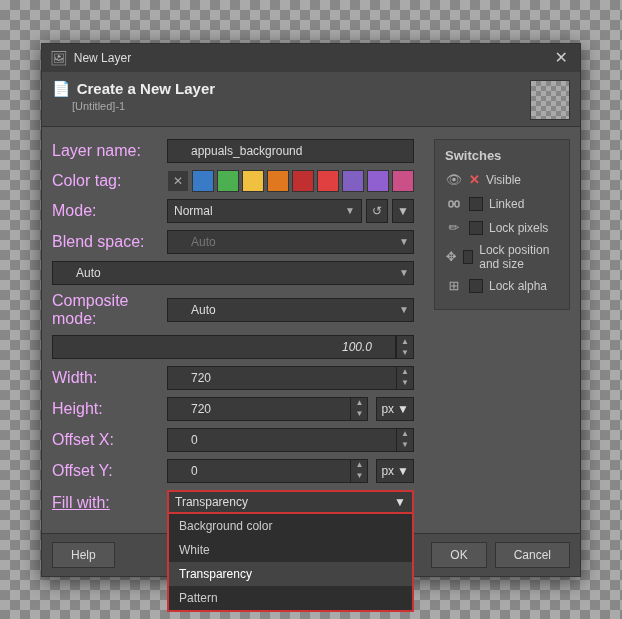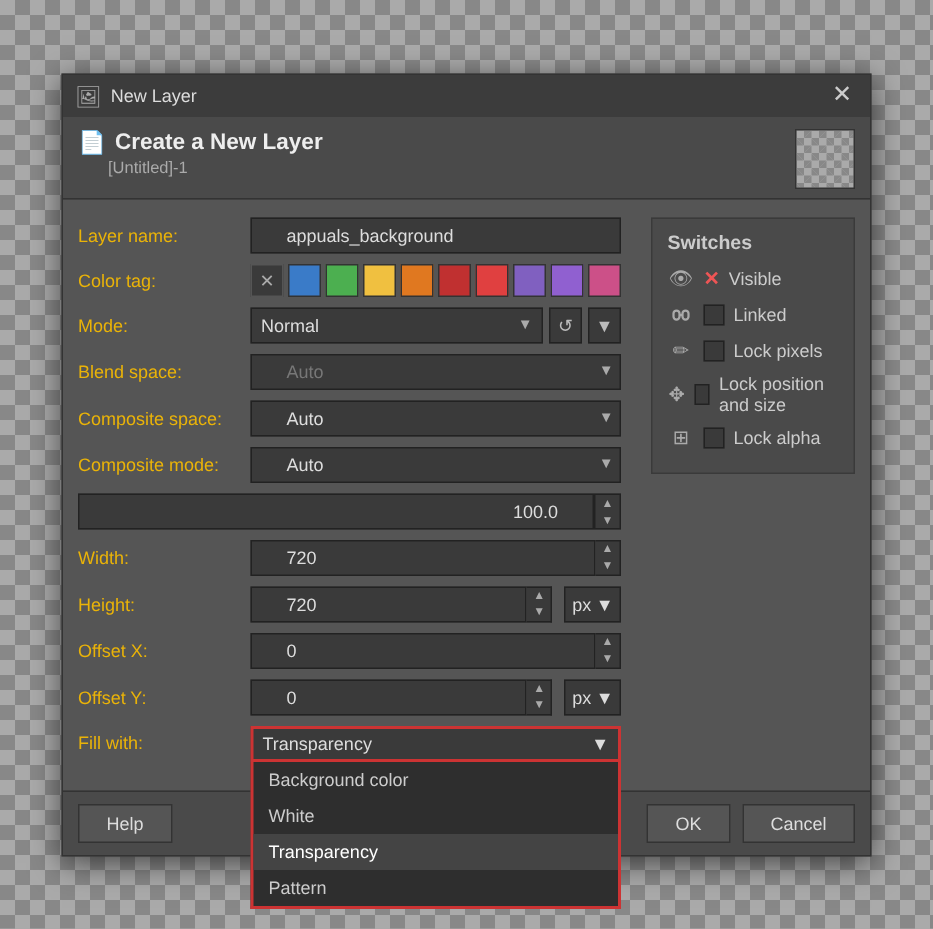--- a/index.html
+++ b/index.html
@@ -128,22 +128,22 @@
     }
 
     
     .form-row {
       display: flex;
       align-items: center;
       margin-bottom: 7px;
     }
     .form-label {
       width: 115px;
-      color: #eab308;
-      font-size: 12px;
+      color: #f0abfc;
+      font-size: 16px;
       flex-shrink: 0;
     }
     .form-control {
       flex: 1;
     }
 
     
     input[type="text"], .select-like, .spinbox {
       background: #3a3a3a;
       border: 1px solid #222;
@@ -403,20 +403,21 @@
       flex: 1;
       background: #3a3a3a;
       border: 1px solid #222;
       border-right: none;
       color: #ddd;
       font-size: 12px;
       height: 24px;
       padding: 3px 6px;
       outline: none;
       text-align: right;
+      font-style: italic;
     }
     .opacity-arrows {
       display: flex;
       flex-direction: column;
       background: #3a3a3a;
       border: 1px solid #222;
       height: 24px;
     }
     .opacity-up, .opacity-down {
       flex: 1;
@@ -502,21 +503,20 @@
         <div class="form-label">Blend space:</div>
         <div class="form-control">
           <div class="select-like">
             <span style="color:#777;">Auto</span>
             <span class="select-arrow">▼</span>
           </div>
         </div>
       </div>
 
       <div class="form-row">
-        <div class="form-label">Composite space:</div>
         <div class="form-control">
           <div class="select-like">
             <span>Auto</span>
             <span class="select-arrow">▼</span>
           </div>
         </div>
       </div>
 
       <div class="form-row">
         <div class="form-label">Composite mode:</div>
@@ -598,21 +598,21 @@
             </div>
             <div class="unit-select">
               <span>px</span>
               <span>▼</span>
             </div>
           </div>
         </div>
       </div>
 
       <div class="form-row" style="align-items:flex-start;">
-        <div class="form-label" style="padding-top:4px;">Fill with:</div>
+        <div class="form-label" style="padding-top:4px;text-decoration:underline;">Fill with:</div>
         <div class="form-control">
           <div class="fill-select-wrapper">
             <div class="fill-select-btn">
               <span>Transparency</span>
               <span>▼</span>
             </div>
             <div class="fill-dropdown">
               <div class="fill-option">Background color</div>
               <div class="fill-option">White</div>
               <div class="fill-option selected">Transparency</div>

